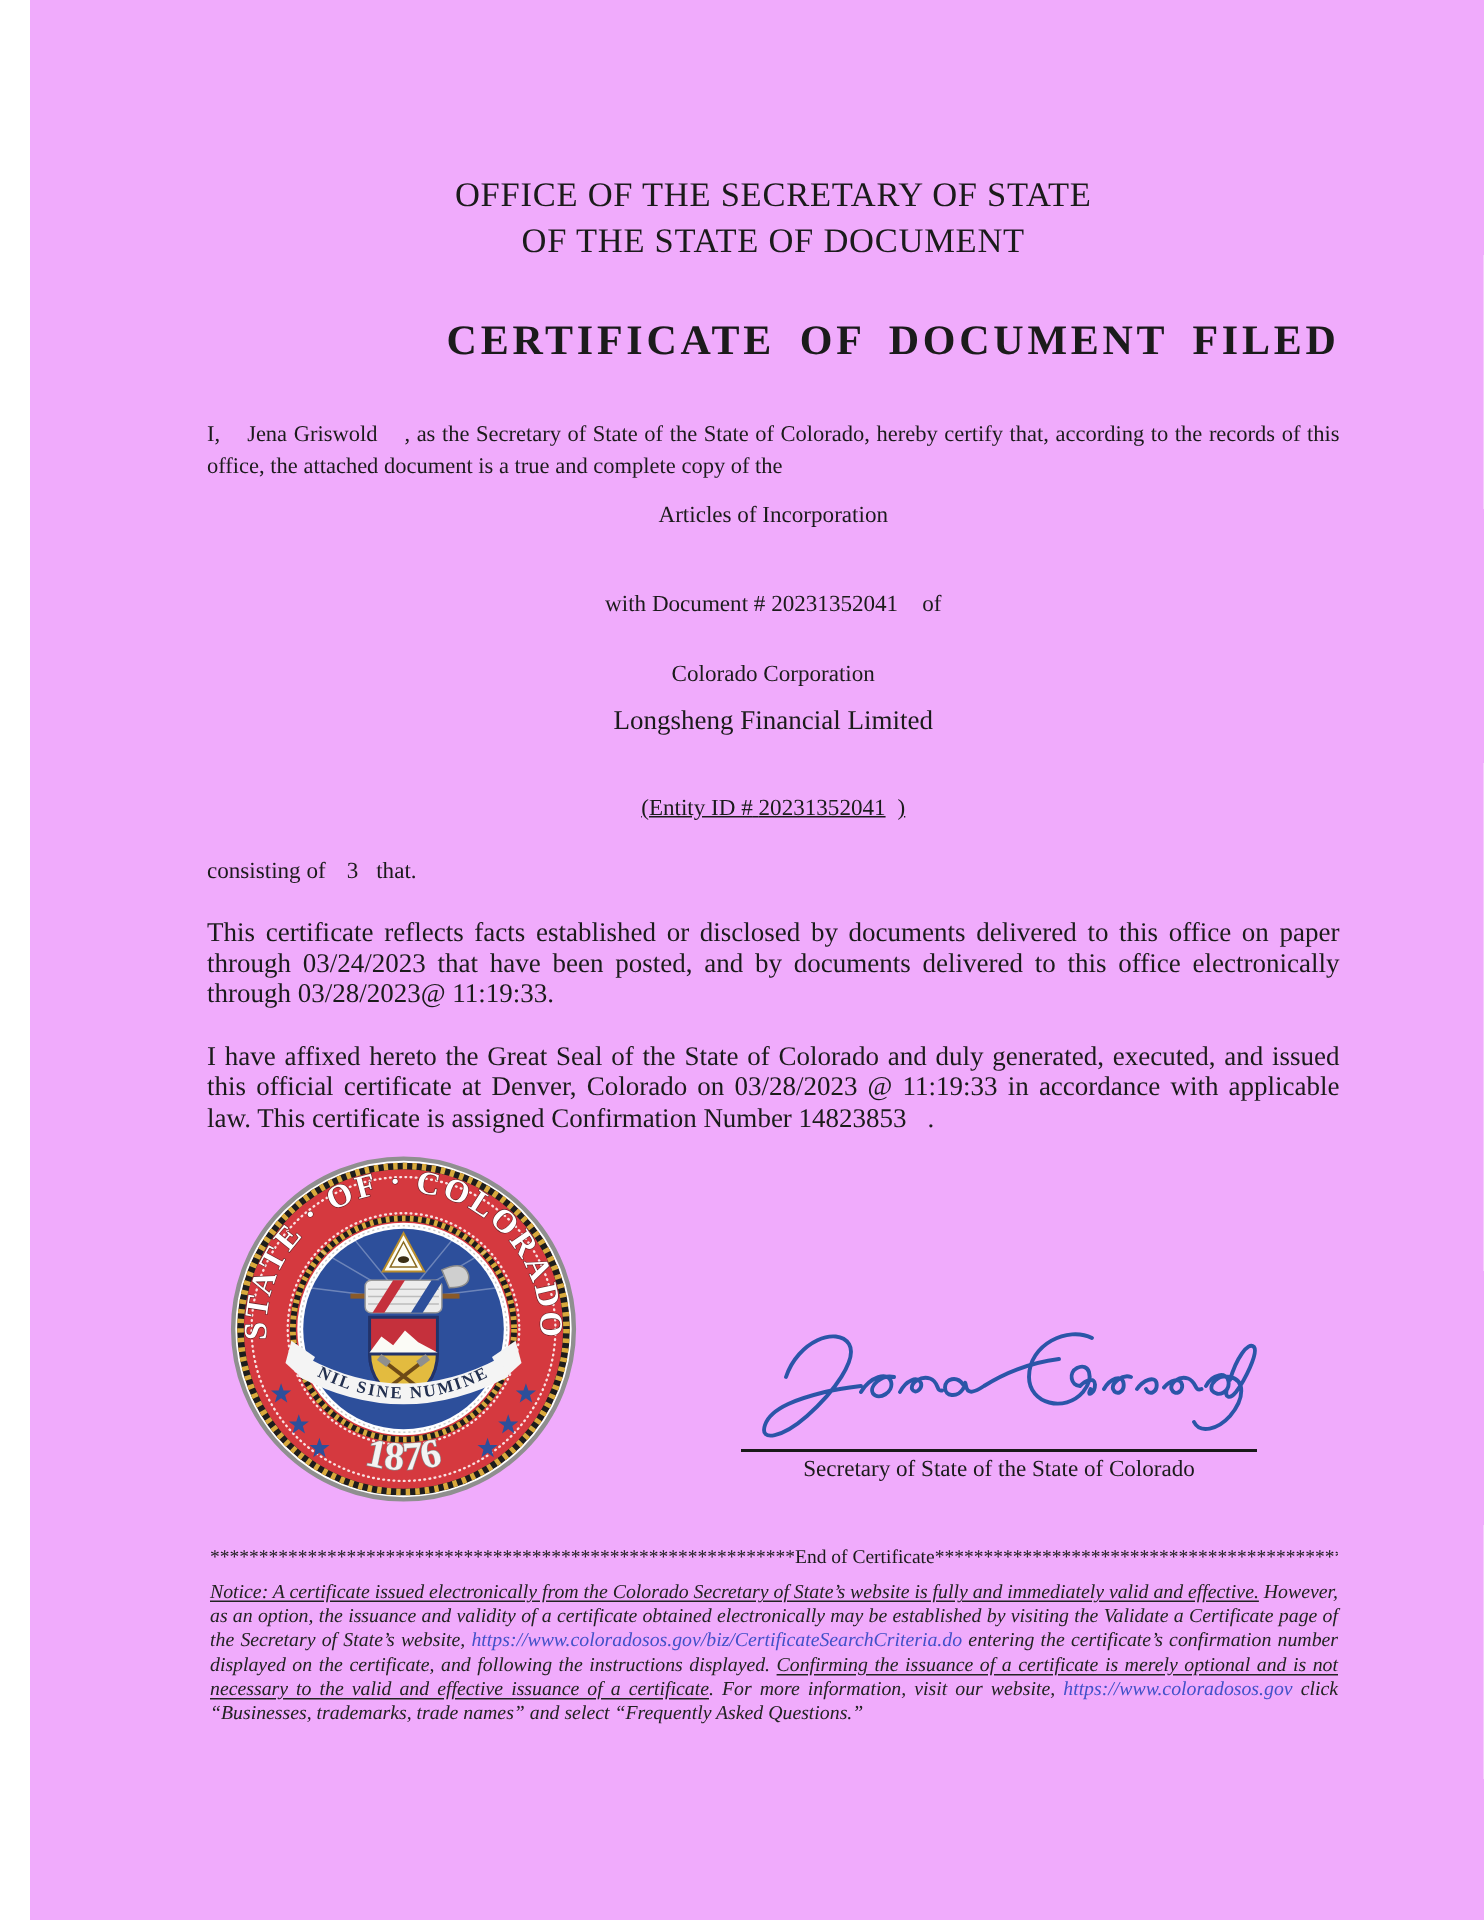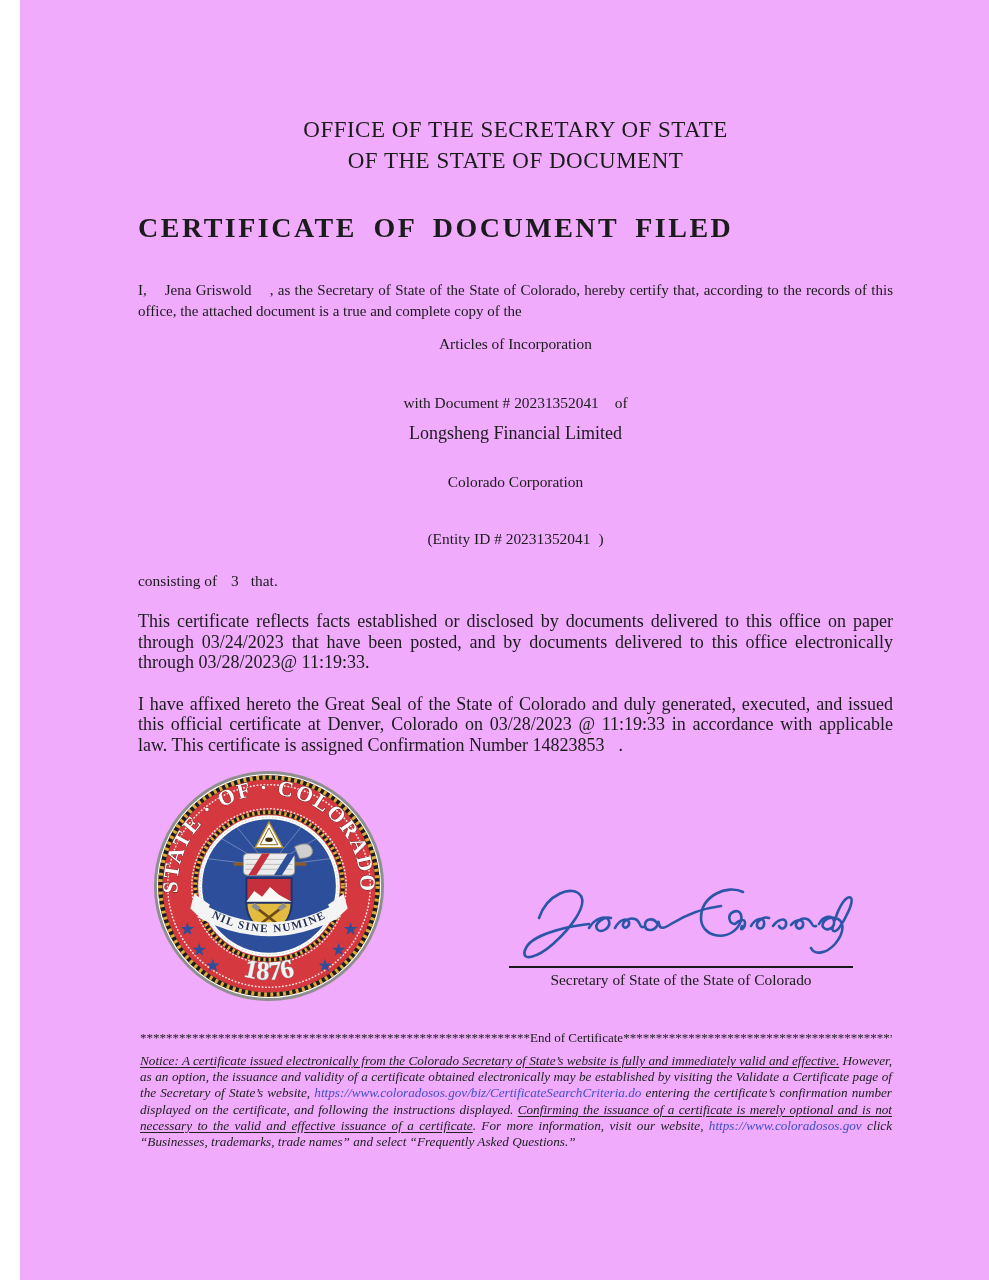--- a/index.html
+++ b/index.html
@@ -2,44 +2,44 @@
 <html><head>
 <meta charset="utf-8">
 <style>
   html,body { margin:0; padding:0; background:#ffffff; }
   body { font-family:"Liberation Serif","DejaVu Serif",serif; color:#1b1b1b; }
   .page { position:relative; width:989px; height:1280px; background:#f0abfc; overflow:hidden;margin-left:20px; }
   .content { padding:0 116px 0 118px; }
   p { margin:0; }
 
   .doc-header { padding-top:114px; text-align:center; font-size:23px; line-height:31px; letter-spacing:0.5px; }
-  .doc-title  { margin-top:36px; text-align:left; font-size:28px; font-weight:bold; letter-spacing:2.5px; word-spacing:7px; }
+  .doc-title  { margin-top:36px; text-align:right; font-size:28px; font-weight:bold; letter-spacing:2.5px; word-spacing:7px; }
 
   .certify { margin-top:36px; font-size:15px; line-height:20.5px; text-align:justify; }
   .cline   { text-align:center; font-size:15.4px; line-height:21px; }
   .doc-type    { margin-top:12px; }
   .doc-number  { margin-top:38px; }
   .entity-name { margin-top:8px; font-size:18px; line-height:24px; }
   .entity-type { margin-top:26px; }
-  .entity-id   { margin-top:36px; }
+  .entity-id   { margin-top:36px;text-decoration:underline; }
   .pages-line  { margin-top:21px; font-size:15.4px; line-height:21px; text-align:left; }
   .body-par    { font-size:18px; line-height:20.5px; text-align:justify; }
   .par-records { margin-top:20px; }
   .par-seal    { margin-top:21px; }
 
   .gap { display:inline-block; }
   .g8  { width:8px; }
   .g12 { width:12px; }
   .g14 { width:14px; }
   .g16 { width:16px; }
   .g18 { width:18px; }
 
   .seal-sig { position:absolute; top:766px; left:0; width:989px; height:250px; }
   .seal { position:absolute; left:131px; top:2px; width:236px; height:236px; }
-  .sig-block { position:absolute; left:489px; top:112px; width:344px; }
+  .sig-block { position:absolute; left:474px; top:112px; width:344px; }
   .sig-ink { display:block; width:344px; height:88px; }
   .sig-line { border-top:2px solid #1a1a1a; height:0; }
   .sig-caption { margin-top:3px; text-align:center; font-size:15.4px; }
 
   .footer { position:absolute; top:1030px; left:120px; width:752px; }
   .end-line { text-align:center; font-size:13px; white-space:nowrap; overflow:hidden; letter-spacing:0; }
   .notice { margin-top:7px; font-style:italic; font-size:13.2px; line-height:16.2px; text-align:justify; color:#222; }
   .notice .u { text-decoration:underline; text-underline-offset:2px; }
   .notice .link { text-decoration:none; }
 </style>
@@ -55,23 +55,23 @@
 
     <div class="doc-title">CERTIFICATE OF DOCUMENT FILED</div>
 
     <p class="certify"><span>I,</span><span class="gap g18"></span><span>Jena Griswold</span><span class="gap g18"></span><span>, as the Secretary of State of the State of Colorado, hereby certify that, according to the records of this office, the attached document is a true and complete copy of the</span></p>
 
     <p class="cline doc-type">Articles of Incorporation</p>
 
     <p class="cline doc-number"><span>with Document #</span>
       <span>20231352041</span><span class="gap g16"></span><span>of</span></p>
 
+    <p class="cline entity-type">Colorado Corporation</p>
+
     <p class="cline entity-name">Longsheng Financial Limited</p>
-
-    <p class="cline entity-type">Colorado Corporation</p>
 
     <p class="cline entity-id"><span>(Entity ID #</span>
       <span>20231352041</span><span class="gap g8"></span><span>)</span></p>
 
     <p class="pages-line"><span>consisting of</span><span class="gap g14"></span><span>3</span><span class="gap g12"></span><span>that.</span></p>
 
     <p class="body-par par-records">This certificate reflects facts established or disclosed by documents delivered to this office on paper through 03/24/2023 that have been posted, and by documents delivered to this office electronically through 03/28/2023@ 11:19:33.</p>
 
     <p class="body-par par-seal"><span>I have affixed hereto the Great Seal of the State of Colorado and duly generated, executed, and issued this official certificate at Denver, Colorado on 03/28/2023 @ 11:19:33 in accordance with applicable law. This certificate is assigned Confirmation Number</span>
       <span>14823853</span><span class="gap g14"></span><span>.</span></p>

